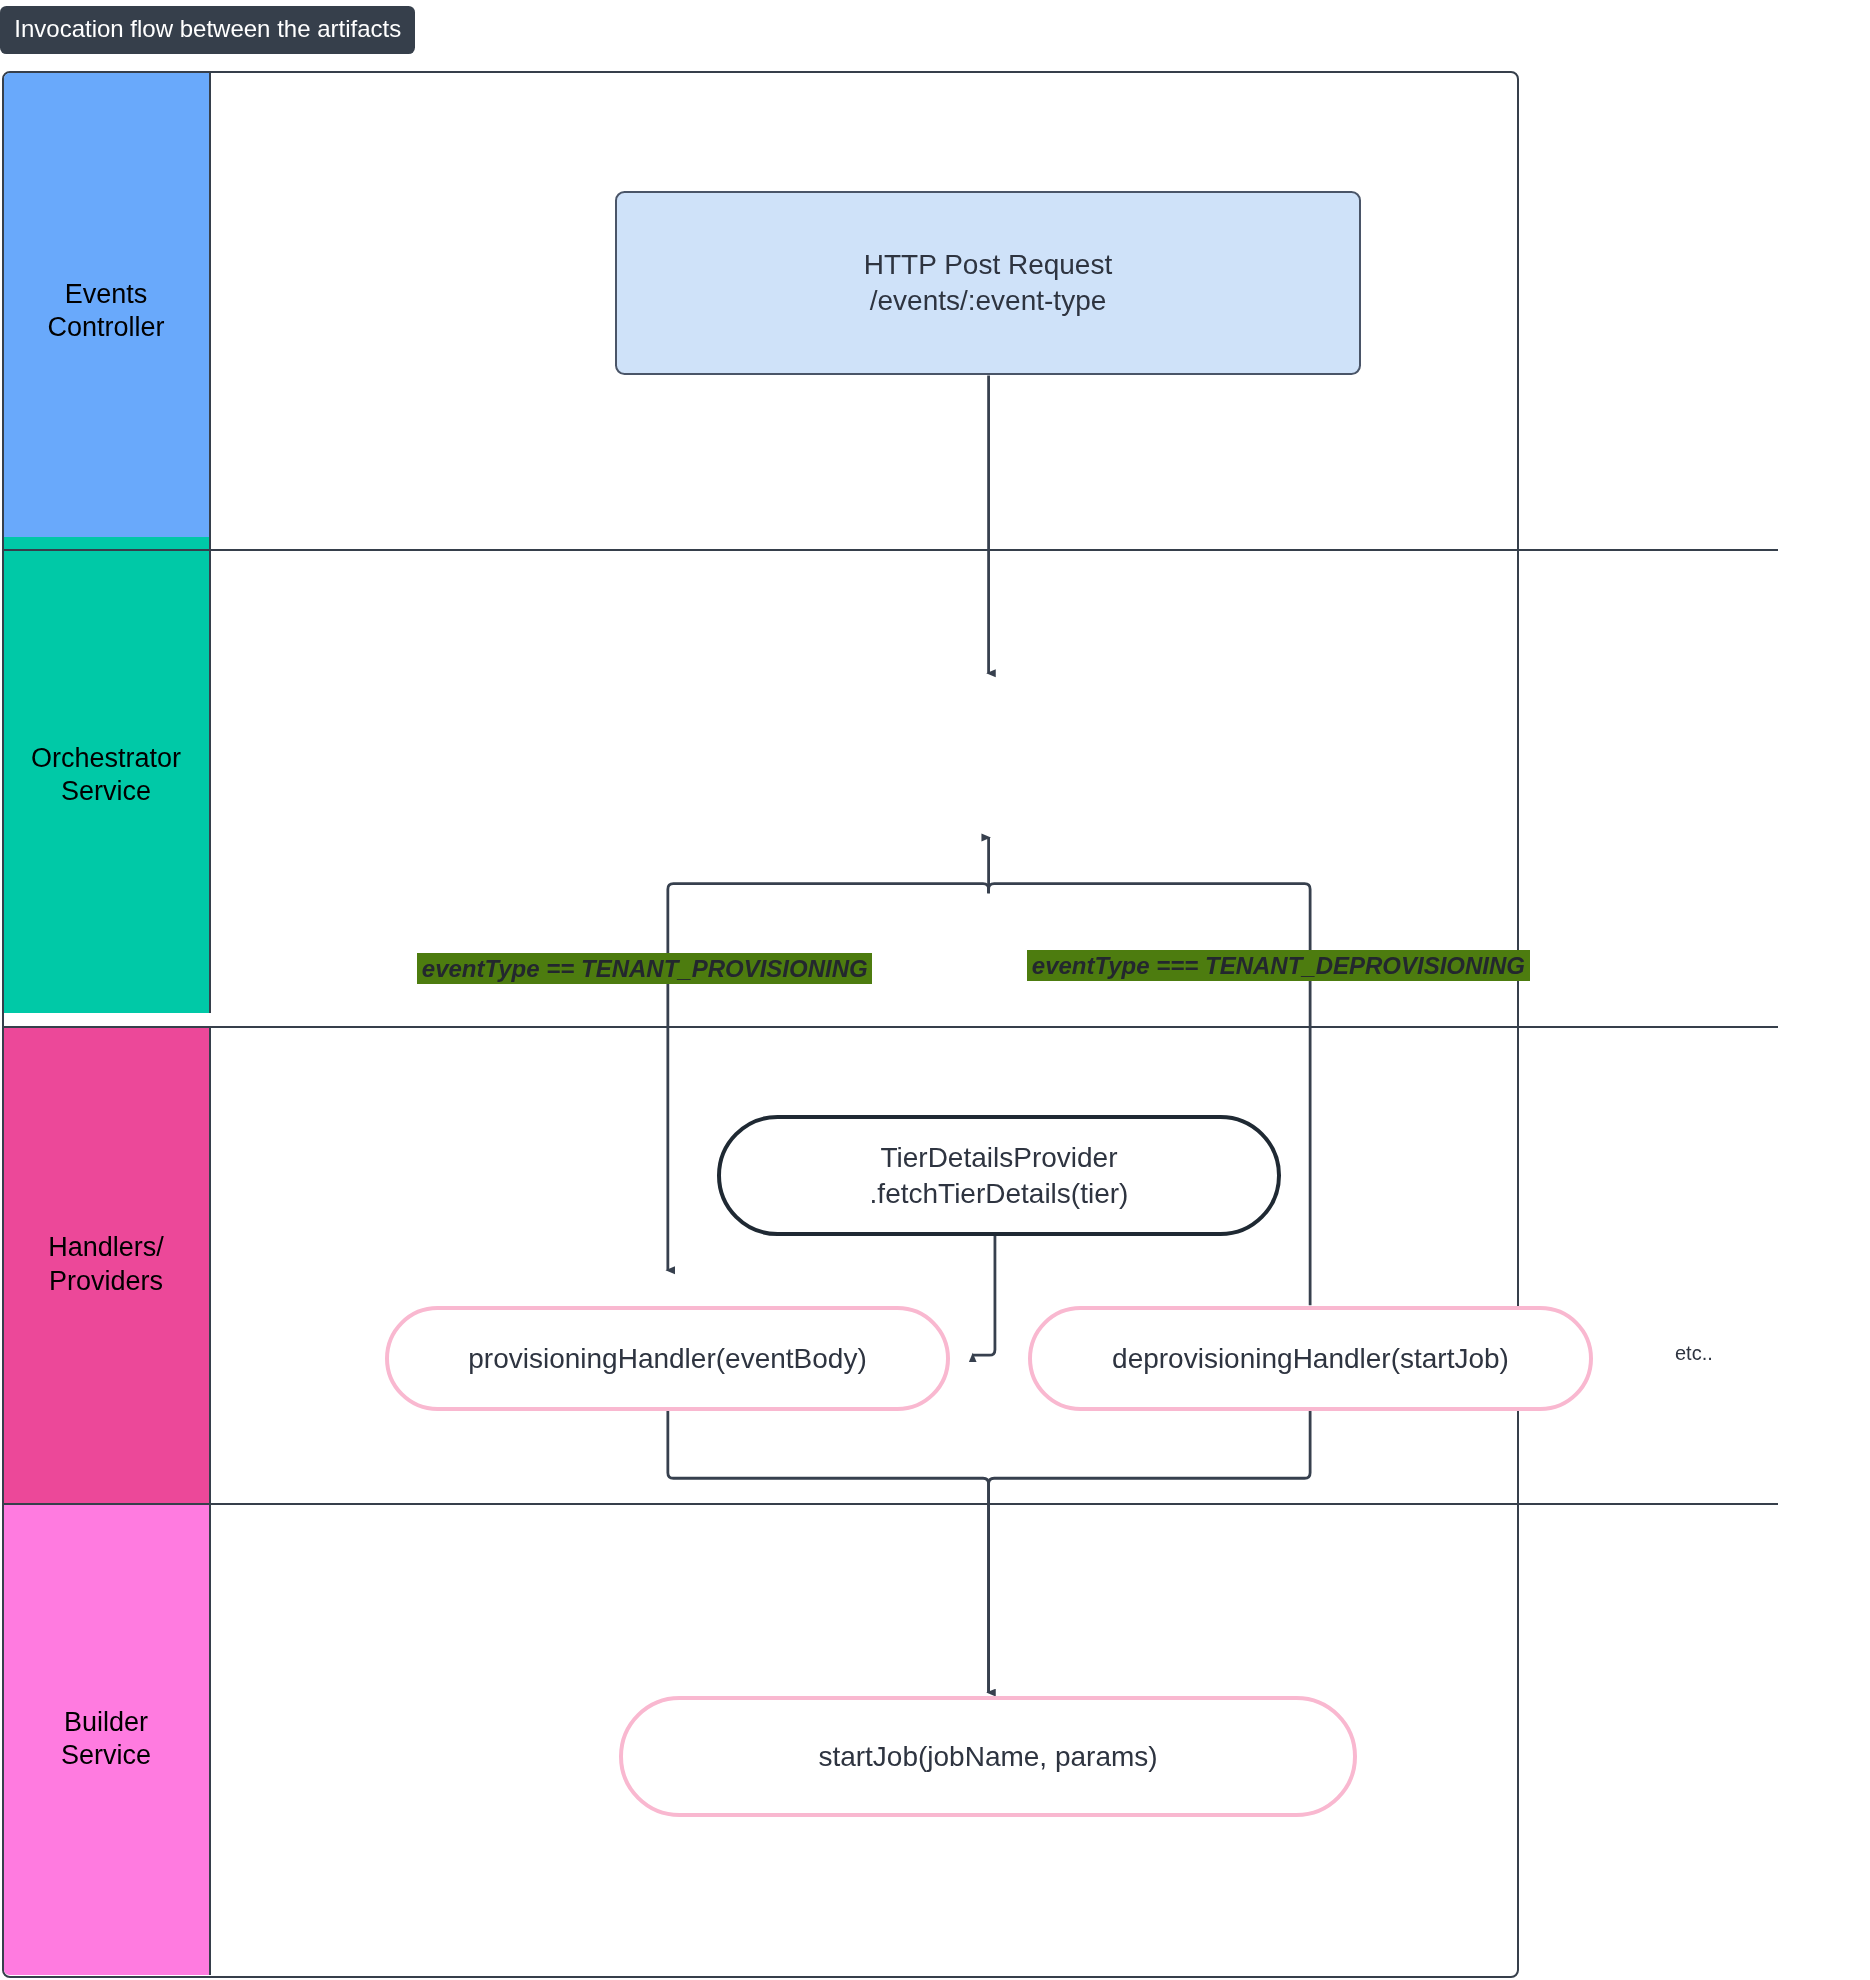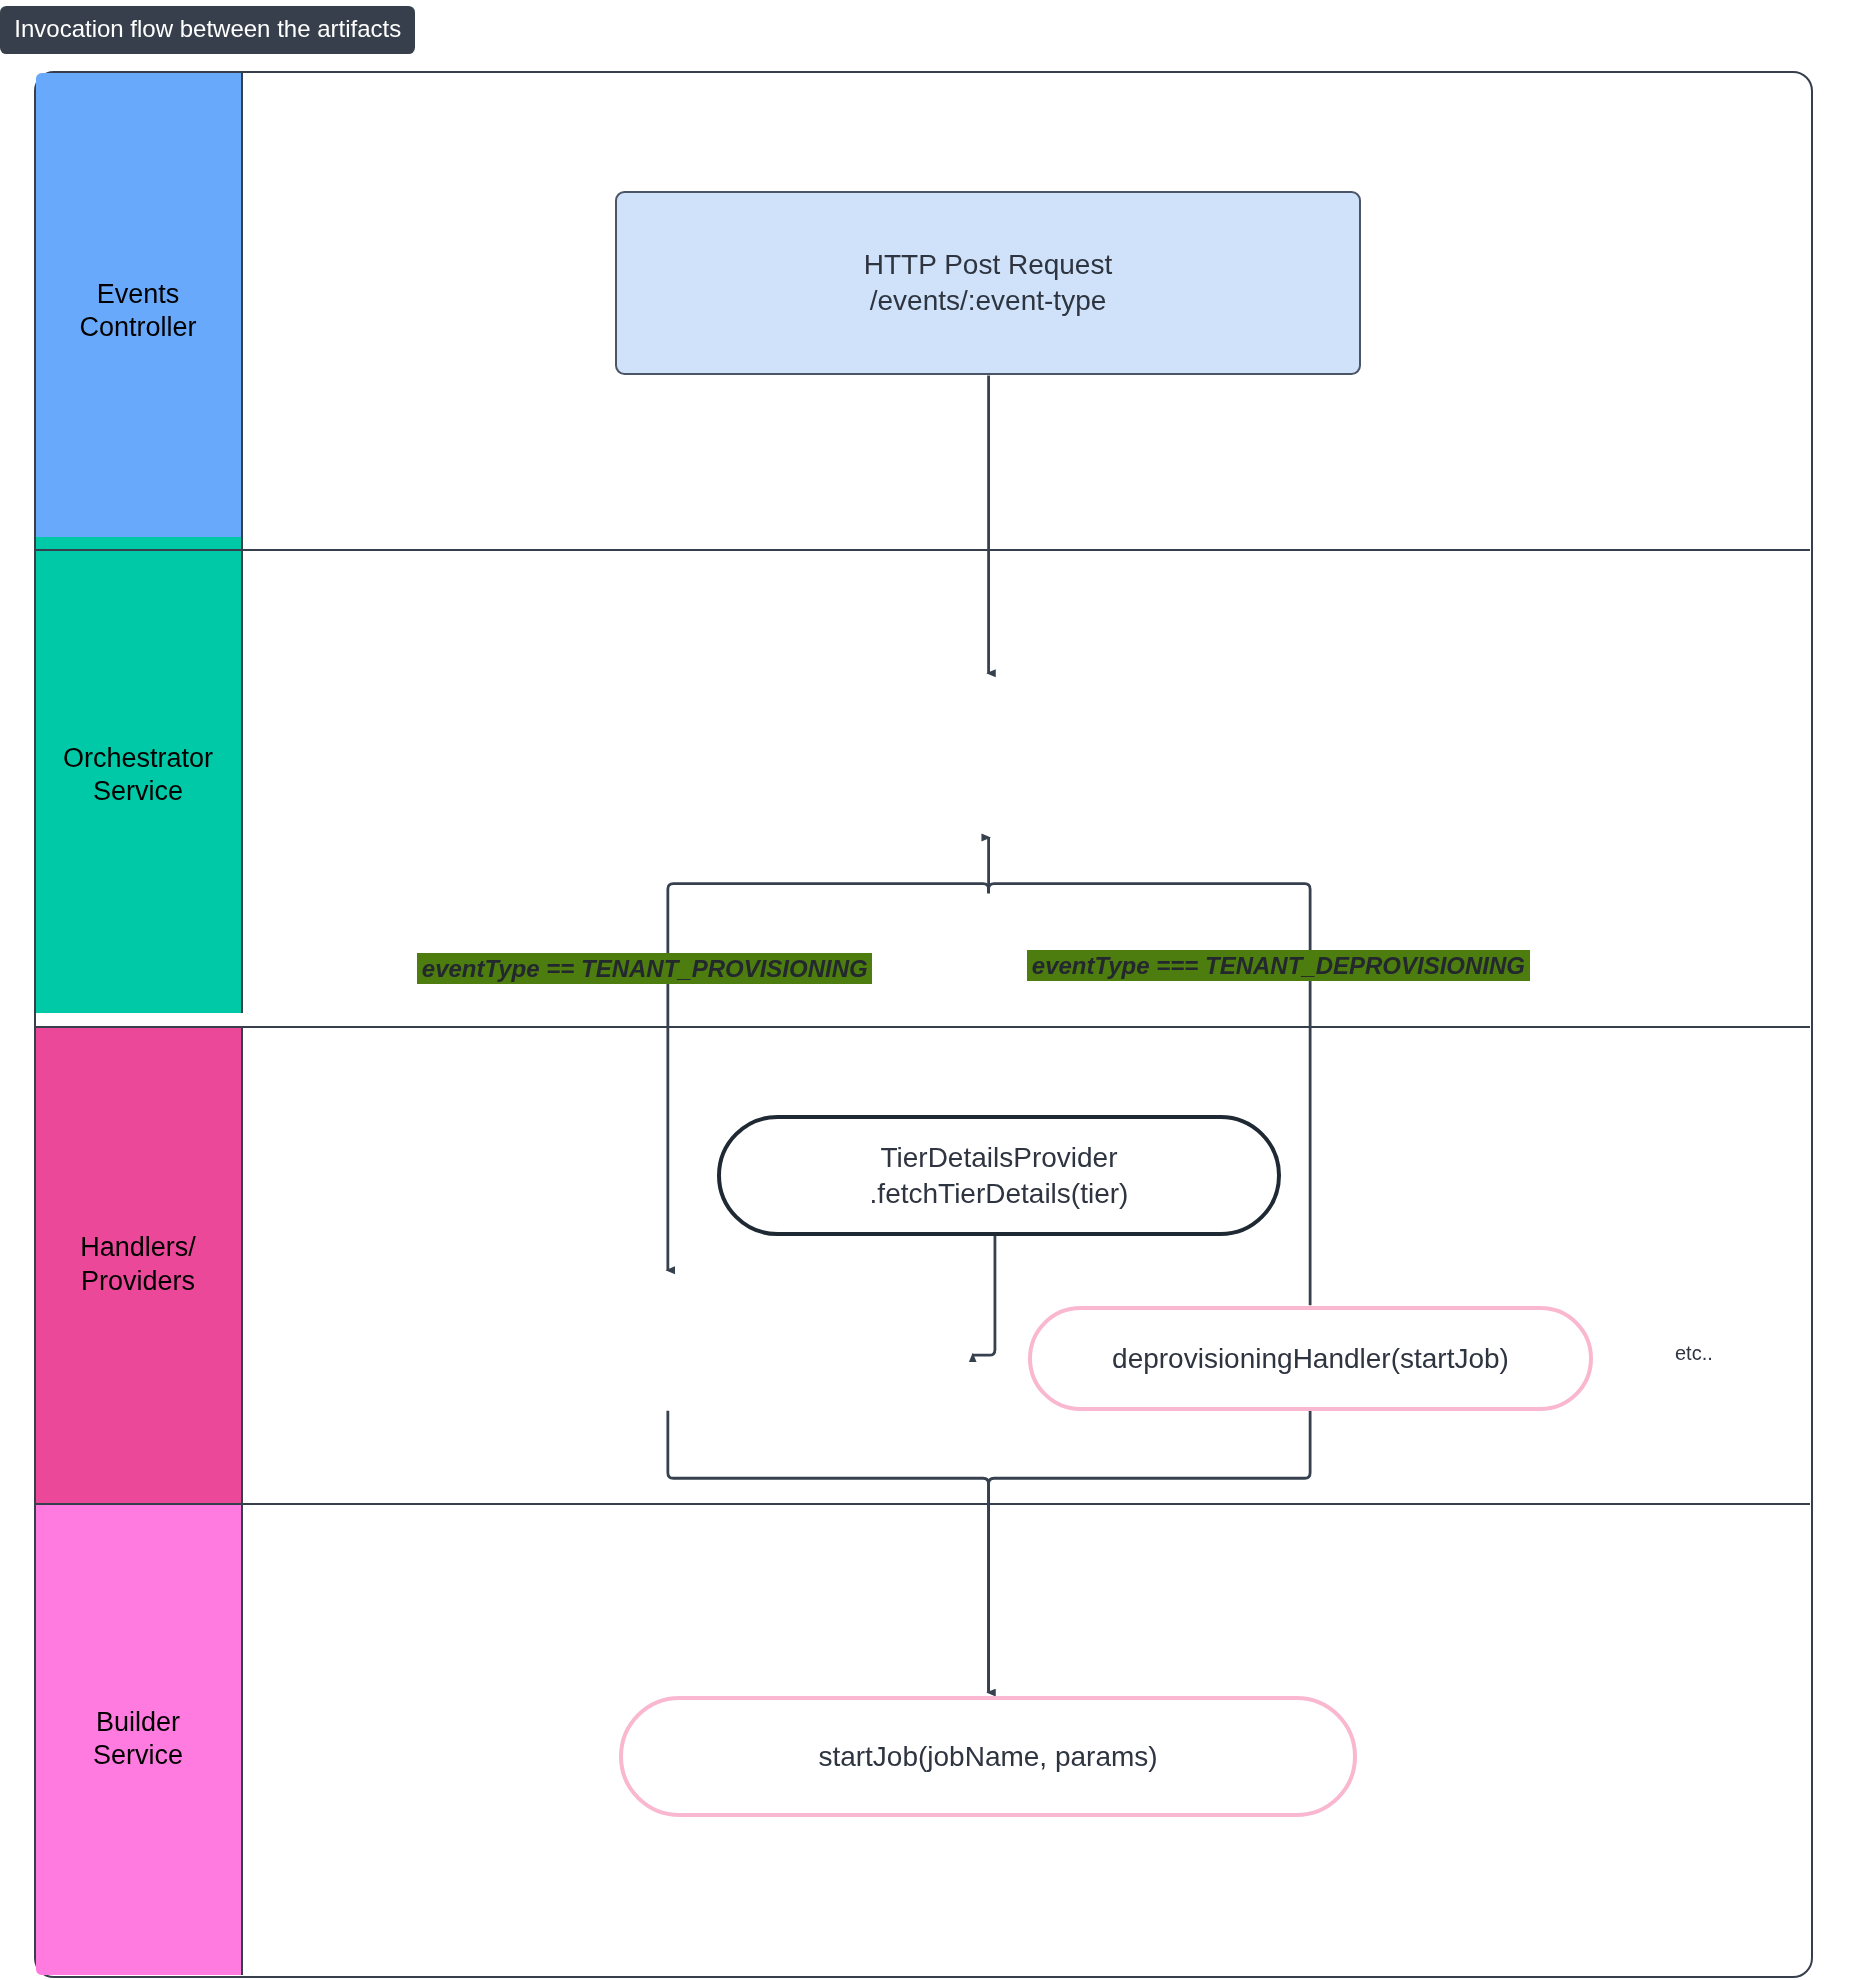--- a/index.html
+++ b/index.html
@@ -27,27 +27,26 @@
     padding: 11px 14.3px 12.7px 14.3px;
     border-radius: 6.4px;
     white-space: nowrap;
     font-family: "Liberation Sans", sans-serif;
   }
   
   #frame {
     position: absolute;
     left: 1.6px;
     top: 71px;
-    width: 1779px;
+    width: 1517px;
     height: 1907px;
     box-sizing: border-box;
     border: 2.4px solid #363F4B;
-    border-radius: 20px;
-    background: #ffffff;
-    margin-left: 32px;
+    border-radius: 8px;
+    background: #ffffff;
   }
   .lane-head {
     position: absolute;
     left: 0px;
     width: 207px;
     box-sizing: border-box;
     border-right: 2.4px solid #363F4B;
     display: flex;
     align-items: center;
     justify-content: center;
@@ -198,20 +197,24 @@
 
 
   <div class="node node-stadium" style="left:717px; top:1115px; width:564px; height:121px;
               border:4px solid #1F2933;">
     <div>
       <div>TierDetailsProvider</div>
       <div>.fetchTierDetails(tier)</div>
     </div>
   </div>
 
+  <div class="node node-stadium" style="left:385px; top:1306px; width:565px; height:105px;
+              border:4.8px solid #F9B8D0;">
+    <span>provisioningHandler(eventBody)</span>
+  </div>
 
   <div class="node node-stadium" style="left:1028px; top:1306px; width:565px; height:105px;
               border:4.8px solid #F9B8D0;">
     <span>deprovisioningHandler(startJob)</span>
   </div>
 
   <div class="node node-stadium" style="left:619px; top:1696px; width:738px; height:121px;
               border:4.8px solid #F9B8D0;">
     <span>startJob(jobName, params)</span>
   </div>

